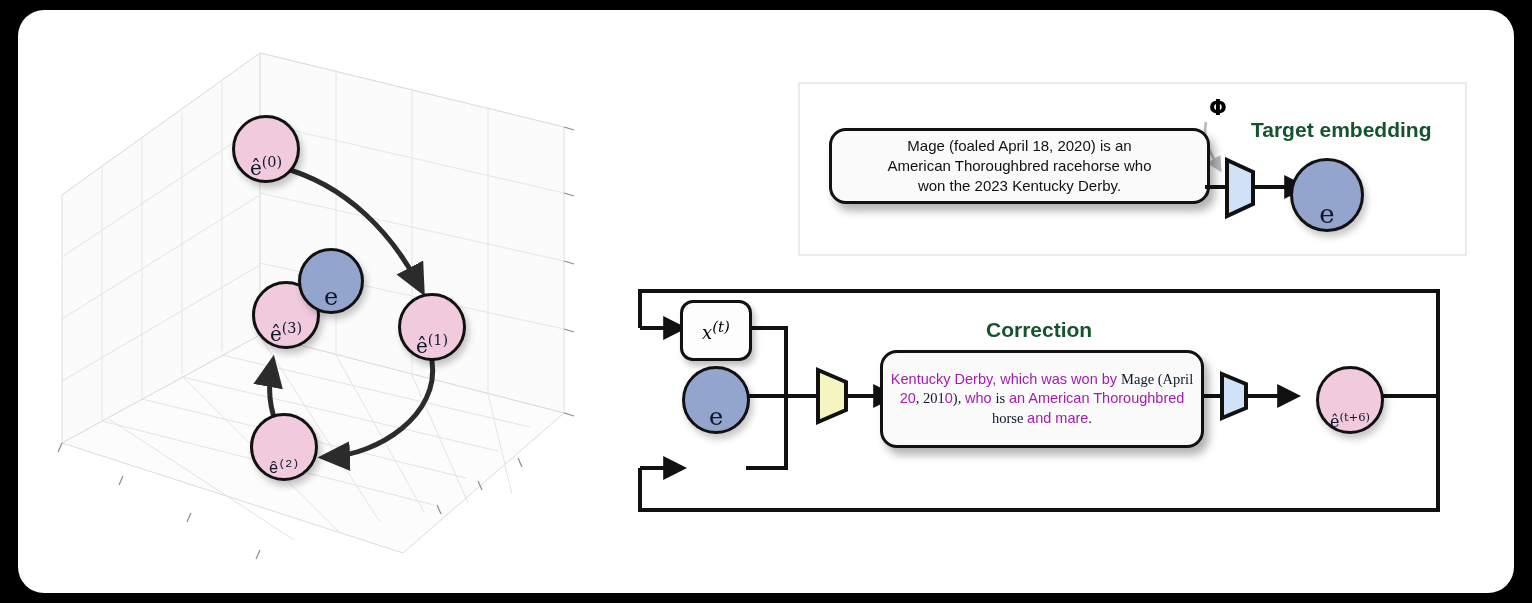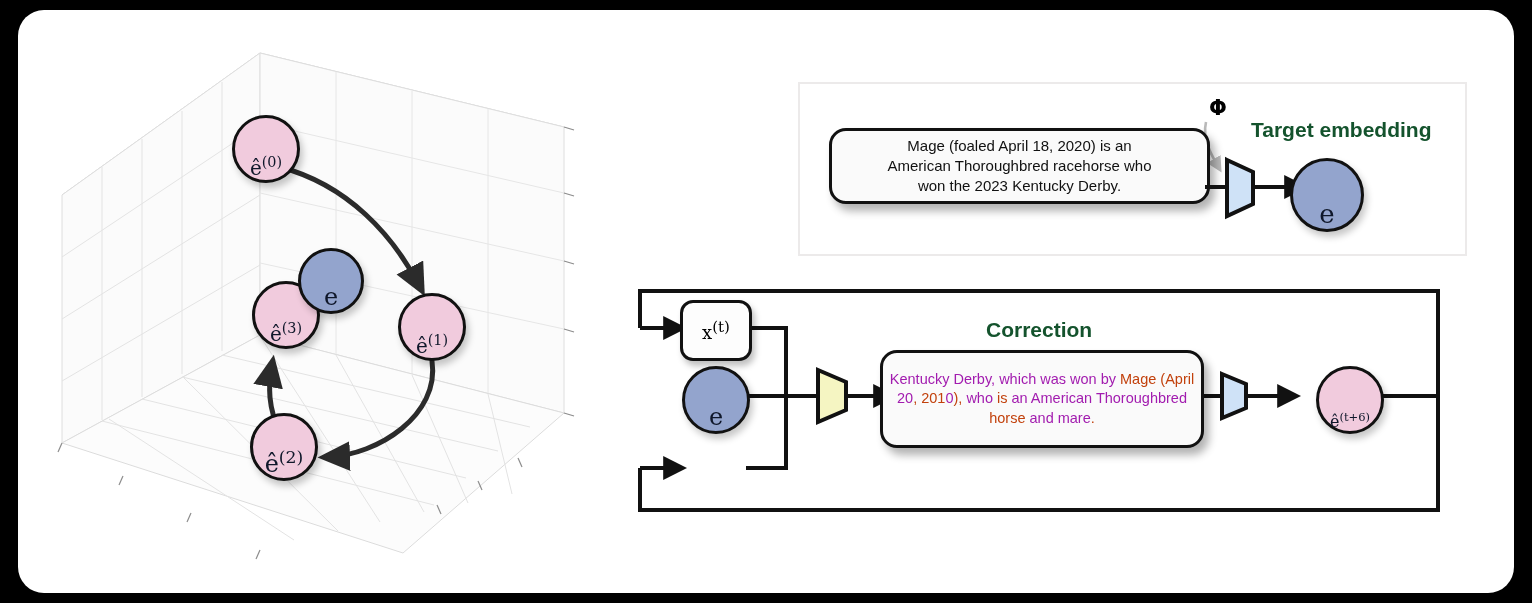--- a/index.html
+++ b/index.html
@@ -26,21 +26,21 @@
                background:#fff;border:2px solid #eceaea;}
   .textbox{position:absolute;background:#fafafa;border:3.5px solid #111;
            border-radius:17px;box-shadow:5px 7px 8px rgba(0,0,0,.30);
            display:flex;align-items:center;justify-content:center;
            text-align:center;line-height:1.33;color:#111;}
   .blu-label{position:absolute;color:#14532d;font-weight:bold;
              font-family:"Liberation Sans", sans-serif;white-space:nowrap;}
   .phi{position:absolute;font-family:"DejaVu Sans", sans-serif;
        font-weight:bold;font-size:21px;color:#000;}
   .red{color:#a21caf;}
-  .blk{color:#c2410c;}
+  .blk{color:#0f172a;font-family:Liberation Serif, serif;}
 </style>
 </head>
 <body>
 
 <div id="card" class="abs">
 
   <div id="plot3d" class="abs">
     <svg width="560" height="545" viewBox="0 0 560 545">
       <g stroke="#d8d8d8" stroke-width="1" fill="none">
         <polygon points="14,160 212,18 516,92 350,282" fill="#fafafa" stroke="#d0d0d0"></polygon>
@@ -114,21 +114,21 @@
         <path d="M 232,398 C 220,372 220,352 224,330"></path>
       </g>
     </svg>
 
     <div class="node pink abs" style="left:184px;top:80px;width:62px;height:62px;font-size:20px;">
       <span><span>ê</span><sup>(0)</sup></span>
     </div>
     <div class="node pink abs" style="left:350px;top:258px;width:62px;height:62px;font-size:20px;">
       <span><span>ê</span><sup>(1)</sup></span>
     </div>
-    <div class="node pink abs" style="left:202px;top:378px;width:62px;height:62px;font-size:24px;">
+    <div class="node pink abs" style="left:202px;top:378px;width:62px;height:62px;font-size:16px;font-family:Liberation Mono, monospace;">
       <span><span>ê</span><sup>(2)</sup></span>
     </div>
     <div class="node pink abs" style="left:204px;top:246px;width:62px;height:62px;font-size:20px;z-index:2;">
       <span><span>ê</span><sup>(3)</sup></span>
     </div>
     <div class="node blue abs" style="left:250px;top:213px;width:60px;height:60px;font-size:24px;z-index:3;">
       <span>e</span>
     </div>
   </div>
 
@@ -201,21 +201,21 @@
         <polygon points="604,96 628,106 628,130 604,140" fill="#cfe2f7" stroke="#111" stroke-width="4"></polygon>
         <path d="M 628,118 L 672,118" marker-end="url(#ahc)"></path>
 
         <path d="M 760,118 L 820,118"></path>
       </g>
     </svg>
 
     <div class="abs" style="left:62px;top:22px;width:66px;height:55px;background:#fdfdfd;
          border:3.5px solid #111;border-radius:13px;display:flex;align-items:center;
          justify-content:center;font-family:'DejaVu Serif',serif;font-size:18px;
-         box-shadow:3px 5px 6px rgba(0,0,0,.25);">
+         box-shadow:3px 5px 6px rgba(0,0,0,.25);font-style:italic;">
       <span><span>x</span><sup>(t)</sup></span>
     </div>
 
     <div class="node blue abs" style="left:64px;top:88px;width:62px;height:62px;font-size:24px;">
       <span>e</span>
     </div>
 
 
     <div class="textbox" style="left:262px;top:72px;width:318px;height:92px;font-size:14.5px;">
       <div id="corrected-text"><span class="red">Kentucky Derby</span><span class="red">, </span><span class="red">which was won by </span><span class="blk">Mage</span><span class="blk"> (April </span><span class="red">20</span><span class="blk">, </span><span class="blk">201</span><span class="red">0</span><span class="blk">), </span><span class="red">who </span><span class="blk">is </span><span class="red">an American Thoroughbred </span><span class="blk">horse </span><span class="red">and mare</span><span class="blk">.</span></div>

